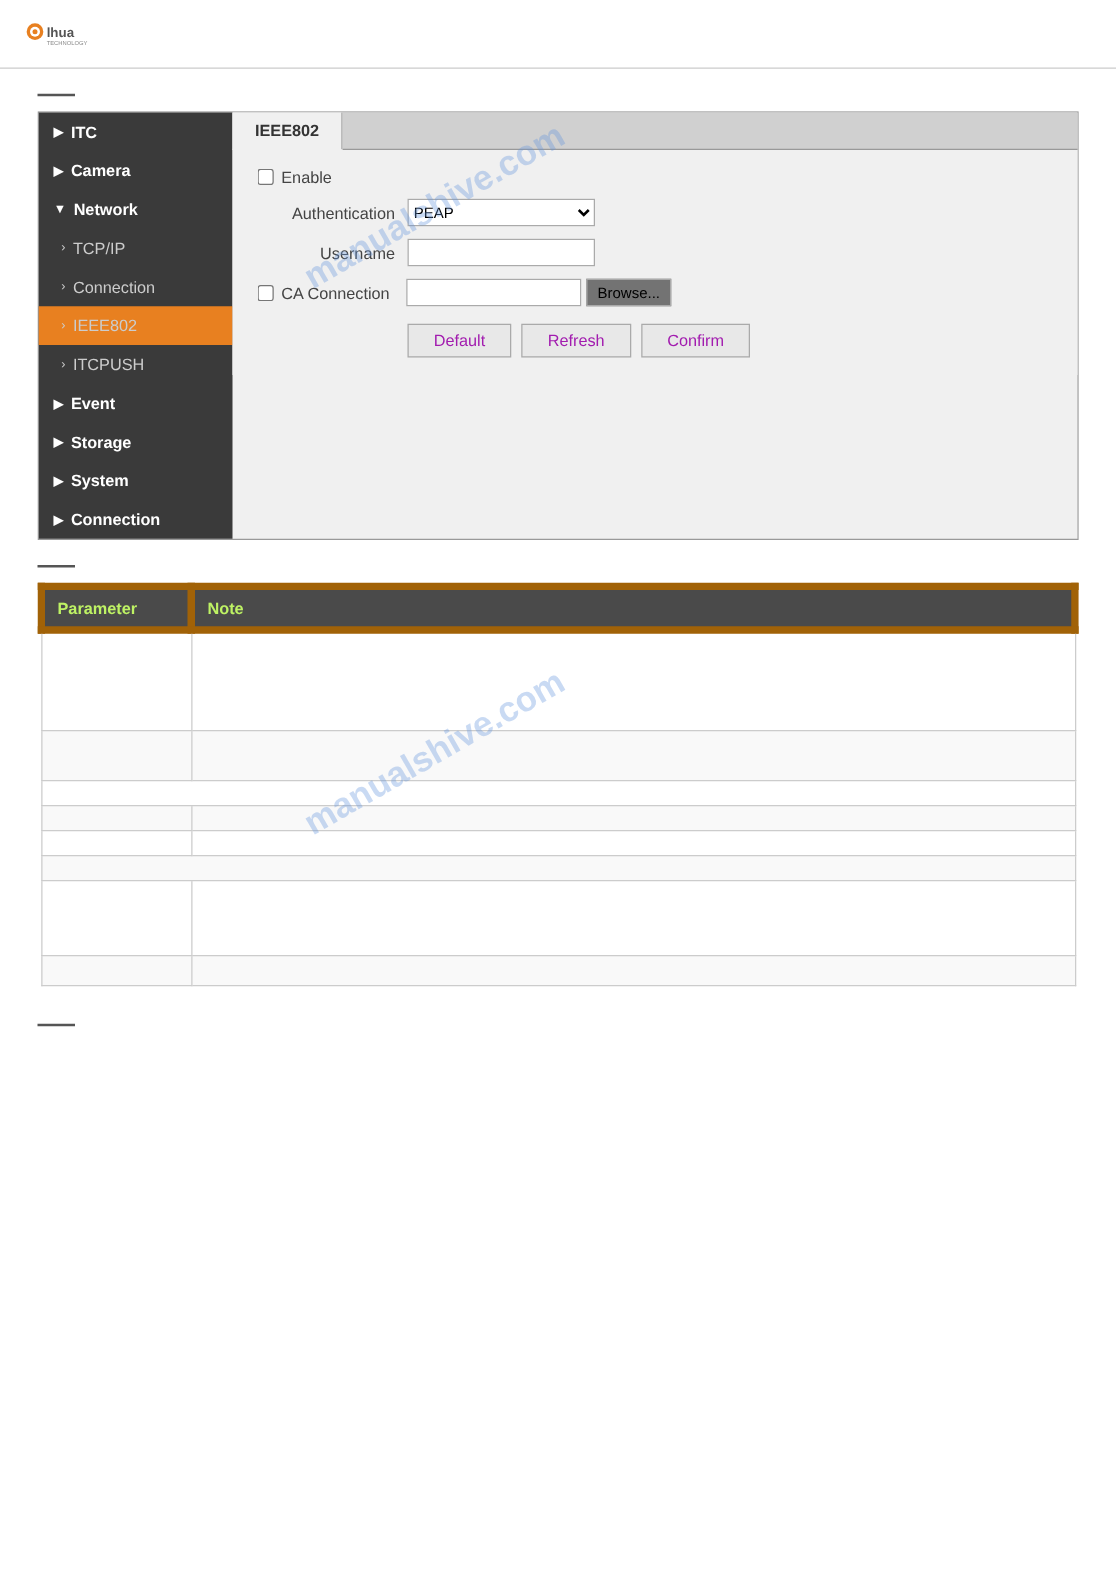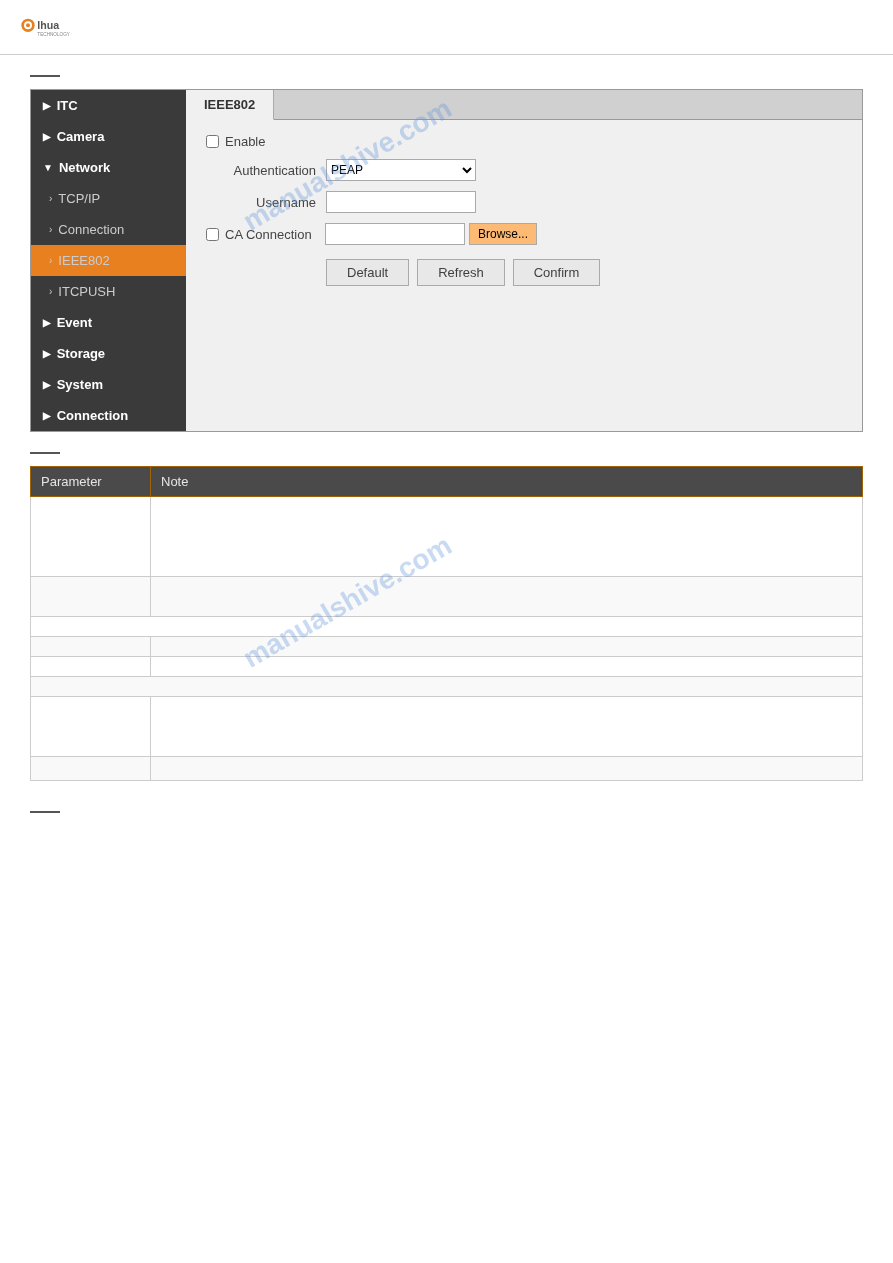--- a/index.html
+++ b/index.html
@@ -148,57 +148,57 @@
       display: flex;
       align-items: center;
       gap: 6px;
       margin-bottom: 10px;
       font-size: 13px;
       color: #444;
     }
     .browse-btn {
       margin-left: 4px;
       padding: 2px 8px;
-      background: #fdba74;
+      background: #737373;
       border: 1px solid #aaa;
       font-size: 12px;
       cursor: pointer;
       height: 22px;
     }
 
     
     .action-buttons {
       display: flex;
       gap: 8px;
       margin-top: 14px;
       padding-left: 120px;
     }
     .action-btn {
       padding: 5px 20px;
       background: #e8e8e8;
       border: 1px solid #aaa;
       font-size: 13px;
       cursor: pointer;
-      color: #404040;
+      color: #a21caf;
     }
 
     
     .doc-table {
       width: 100%;
       border-collapse: collapse;
       margin-bottom: 20px;
       font-size: 13px;
     }
     .doc-table th {
       background: #4a4a4a;
-      color: #e5e5e5;
+      color: #bef264;
       padding: 7px 10px;
       text-align: left;
-      font-weight: normal;
-      border: 1px solid #a16207;
+      font-weight: bold;
+      border: 6px solid #a16207;
     }
     .doc-table td {
       padding: 7px 10px;
       border: 1px solid #ccc;
       vertical-align: top;
       background: #fff;
     }
     .doc-table tr:nth-child(even) td {
       background: #f9f9f9;
     }

